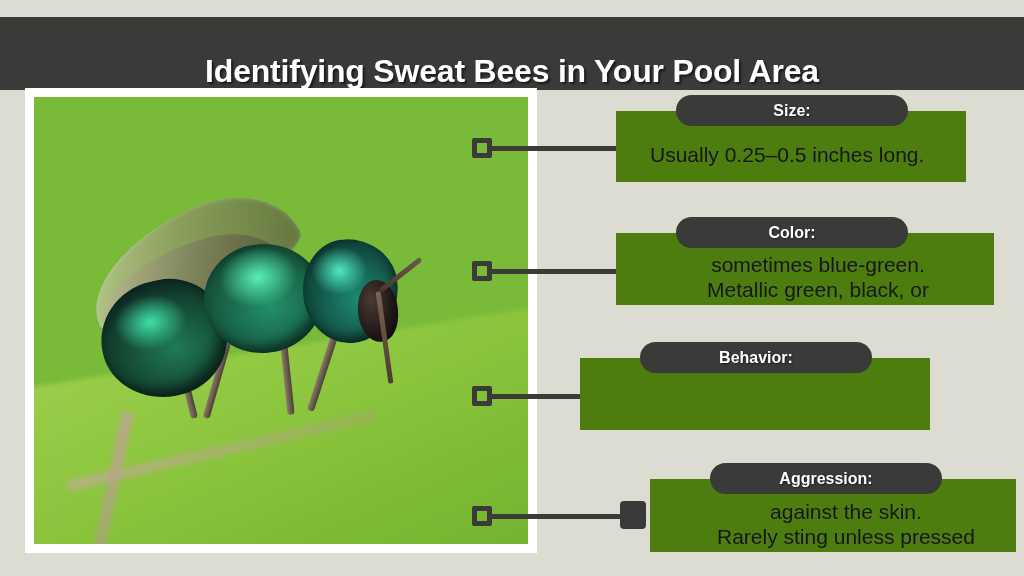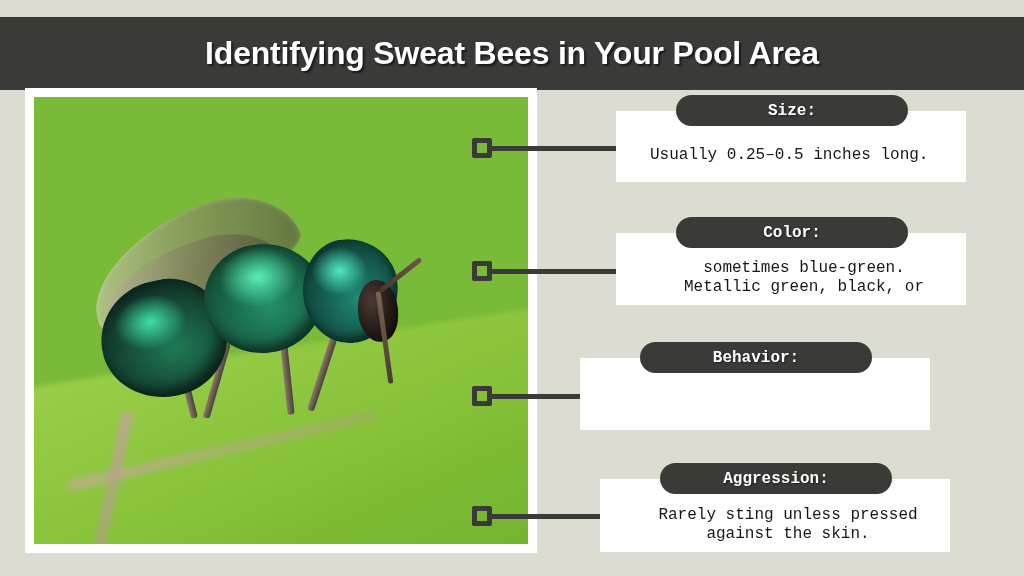--- a/index.html
+++ b/index.html
@@ -17,21 +17,21 @@
 
   
   #title-bar {
     position: absolute;
     left: 0;
     top: 17px;
     width: 1024px;
     height: 73px;
     background: #3a3a38;
     display: flex;
-    align-items: center;
+    align-items: flex-end;
     justify-content: center;
   }
   #title-text {
     color: #ffffff;
     font-size: 32px;
     font-weight: bold;
     letter-spacing: -0.2px;
     text-shadow: 2px 2px 2px rgba(0,0,0,0.55);
     white-space: nowrap;
   }
@@ -209,22 +209,21 @@
     position: absolute;
     width: 26px;
     height: 28px;
     background: #3a3a38;
     border-radius: 4px;
   }
 
   
   .callout {
     position: absolute;
-    background: #ffffff;
-    font-family: Liberation Mono, monospace;
+    background: #4d7c0f;
   }
   .callout-pill {
     position: absolute;
     left: 60px;
     top: -16px;
     width: 232px;
     height: 31px;
     background: #3a3a38;
     border-radius: 16px;
     display: flex;
@@ -242,21 +241,21 @@
     position: absolute;
     left: 34px;
     right: 8px;
     top: 22px;
     bottom: 4px;
     display: flex;
     align-items: center;
     justify-content: center;
     text-align: center;
     color: #17171a;
-    font-size: 16px;
+    font-size: 21px;
     line-height: 1.18;
   }
   .callout-body.one-line {
     justify-content: flex-start;
     text-align: left;
   }
 </style>
 </head>
 <body>
 
@@ -305,41 +304,41 @@
 
 <div class="callout" style="left:616px; top:111px; width:350px; height:71px;">
   <div class="callout-pill">
     <span class="callout-pill-text">Size:</span>
   </div>
   <div class="callout-body one-line">
     <span>Usually 0.25–0.5 inches long.</span>
   </div>
 </div>
 
-<div class="callout" style="left:616px; top:233px; width:350px; height:72px;">
+<div class="callout" style="left:616px; top:233px; width:350px; height:72px;padding-left:28px;">
   <div class="callout-pill">
     <span class="callout-pill-text">Color:</span>
   </div>
   <div class="callout-body">
     <div>
       <div>sometimes blue-green.</div>
       <div>Metallic green, black, or</div>
     </div>
   </div>
 </div>
 
 <div class="callout" style="left:580px; top:358px; width:350px; height:72px;">
   <div class="callout-pill">
     <span class="callout-pill-text">Behavior:</span>
   </div>
 </div>
 
-<div class="callout" style="left:600px; top:479px; width:350px; height:73px;">
+<div class="callout" style="left:650px; top:479px; width:350px; height:73px;padding-left:16px;">
   <div class="callout-pill">
     <span class="callout-pill-text">Aggression:</span>
   </div>
   <div class="callout-body">
     <div>
+      <div>against the skin.</div>
       <div>Rarely sting unless pressed</div>
-      <div>against the skin.</div>
     </div>
   </div>
 </div>
 
 </body></html>

